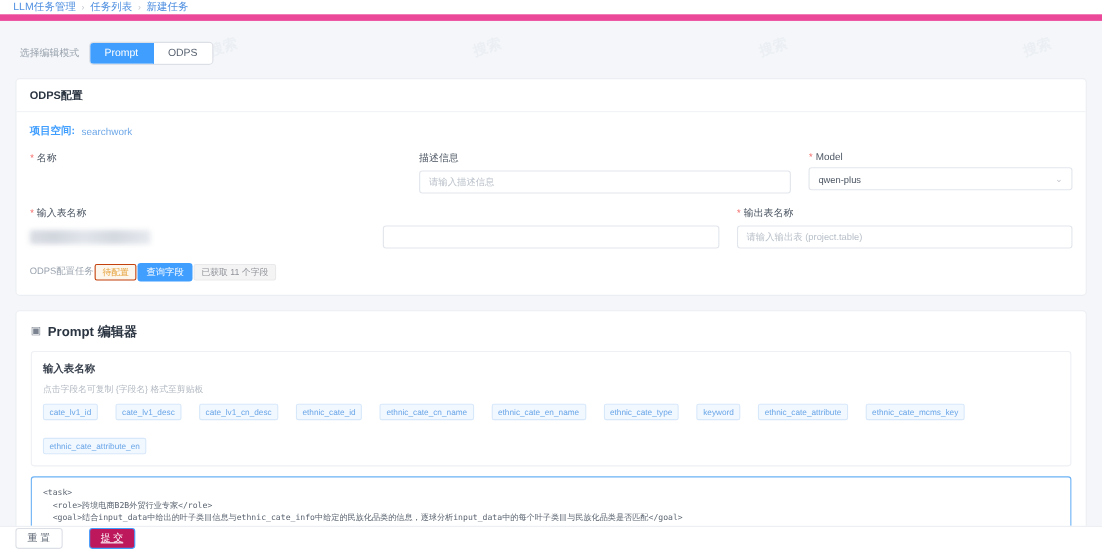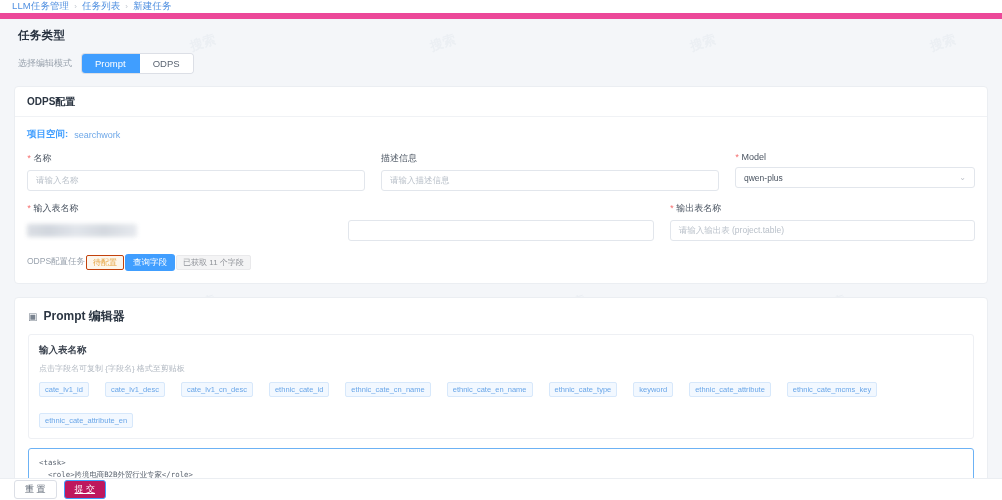--- a/index.html
+++ b/index.html
@@ -112,21 +112,21 @@
     background: #fff; padding: 8px 10px 9px 10px; height: 129px; overflow: hidden;
   }
   .editor pre {
     margin: 0; font-family: "DejaVu Sans Mono", "Liberation Mono", monospace;
     font-size: 7.4px; line-height: 11.4px; color: #5b6470; white-space: pre;
   }
 
   
   .footer { position: absolute; left: 0; bottom: 0; width: 1002px; height: 22px;
             background: #fff; border-top: 1px solid #ebeef2; display: flex;
-            align-items: center; gap: 7px; padding: 0 14px; z-index: 5; }
+            align-items: center; gap: 24px; padding: 0 14px; z-index: 5; }
   .fbtn { font-size: 9px; padding: 3px 10px; border-radius: 3px; line-height: 1.2; }
   .fbtn.ghost { background: #fff; border: 1px solid #dcdfe6; color: #5a6472; }
   .fbtn.primary { background: #be185d; border: 1px solid #409eff; color: #fff; text-decoration: underline; }
 </style>
 </head>
 <body>
 
 <div id="app">
 
   <div id="wm-layer">
@@ -154,21 +154,20 @@
 
   <div class="topbar">
     <span class="crumb">LLM任务管理</span>
     <span class="crumb sep">›</span>
     <span class="crumb">任务列表</span>
     <span class="crumb sep">›</span>
     <span class="crumb">新建任务</span>
   </div>
 
   <div class="tasktype">
-    <div class="sec-title">任务类型</div>
     <div class="mode-row">
       <span class="mode-label">选择编辑模式</span>
       <div class="seg">
         <div class="seg-btn active">Prompt</div>
         <div class="seg-btn">ODPS</div>
       </div>
     </div>
   </div>
 
   <div class="card">
@@ -176,21 +175,20 @@
     <div class="card-body">
 
       <div class="proj-row">
         <span class="proj-label">项目空间:</span>
         <span class="proj-value">searchwork</span>
       </div>
 
       <div class="field-grid">
         <div class="fld">
           <span class="fld-label"><i class="req">*</i><span>名称</span></span>
-          <div class="inp">请输入名称</div>
         </div>
         <div class="fld">
           <span class="fld-label">描述信息</span>
           <div class="inp">请输入描述信息</div>
         </div>
         <div class="fld model">
           <span class="fld-label"><i class="req">*</i><span>Model</span></span>
           <div class="inp filled">
             <span>qwen-plus</span>
             <span class="caret">⌄</span>

